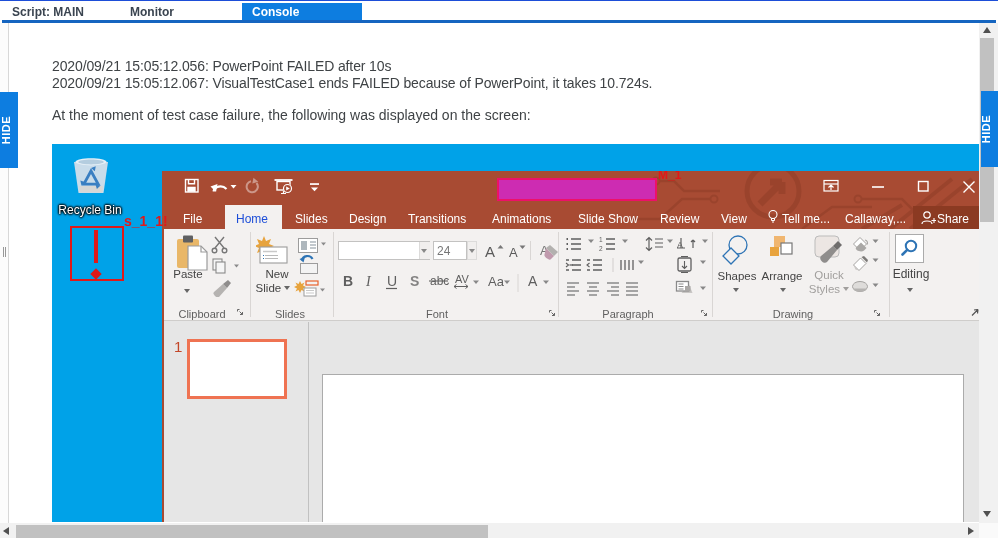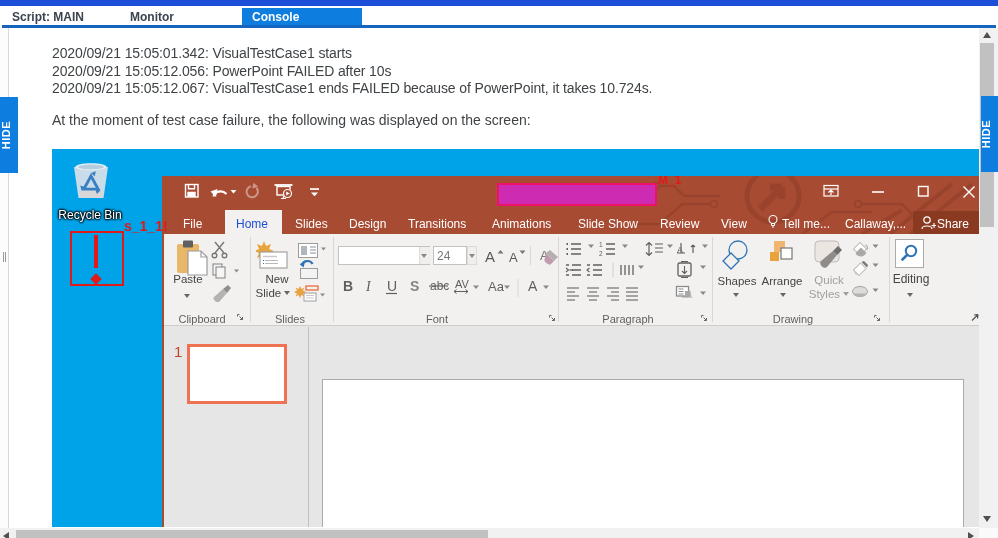--- a/index.html
+++ b/index.html
@@ -1,18 +1,18 @@
 <!DOCTYPE html>
 <html><head>
 <meta charset="utf-8">
 <style>
   html,body{margin:0;padding:0;}
   body{width:998px;height:538px;overflow:hidden;font-family:"Liberation Sans",sans-serif;background:#fff;}
   #root{position:relative;width:998px;height:538px;background:#fff;overflow:hidden;
-        border-top:6px solid #1d4ed8;box-sizing:border-box;}
+        border-top:1px solid #1d4ed8;box-sizing:border-box;}
   .abs{position:absolute;}
   
   .tabtxt{font-weight:bold;font-size:12px;color:#3a4450;}
   
   .log{font-size:14px;color:#3f4346;white-space:nowrap;}
   
   .sb-track{background:#f1f1f1;}
   .sb-thumb{background:#c1c1c1;}
   
   .pp-red{background:#a84b33;}
@@ -24,21 +24,20 @@
 </head>
 <body>
 <div id="root">
 
   <div class="abs tabtxt" style="left:12px;top:4px;">Script: MAIN</div>
   <div class="abs tabtxt" style="left:130px;top:4px;">Monitor</div>
   <div class="abs" style="left:242px;top:2px;width:120px;height:18px;background:#0d7de0;"></div>
   <div class="abs tabtxt" style="left:252px;top:4px;color:#fff;">Console</div>
   <div class="abs" style="left:2px;top:19px;width:994px;height:3px;background:#1565c0;"></div>
 
-  <div class="abs log" style="left:52px;top:39px;letter-spacing:-0.12px;">2020/09/21 15:05:01.342: VisualTestCase1 starts</div>
   <div class="abs log" style="left:52px;top:56.5px;letter-spacing:-0.12px;">2020/09/21 15:05:12.056: PowerPoint FAILED after 10s</div>
   <div class="abs log" style="left:52px;top:74px;letter-spacing:-0.12px;">2020/09/21 15:05:12.067: VisualTestCase1 ends FAILED because of PowerPoint, it takes 10.724s.</div>
   <div class="abs log" style="left:52px;top:106px;">At the moment of test case failure, the following was displayed on the screen:</div>
 
   <div class="abs" style="left:0;top:22px;width:8px;height:500px;background:#fcfcfc;border-right:1px solid #d8d8d8;"></div>
   <div class="abs" style="left:3px;top:246px;width:1px;height:10px;background:#999;"></div>
   <div class="abs" style="left:5px;top:246px;width:1px;height:10px;background:#999;"></div>
 
   <div class="abs" id="shot" style="left:52px;top:143px;width:927px;height:378px;background:#00a2e8;overflow:hidden;">
 

